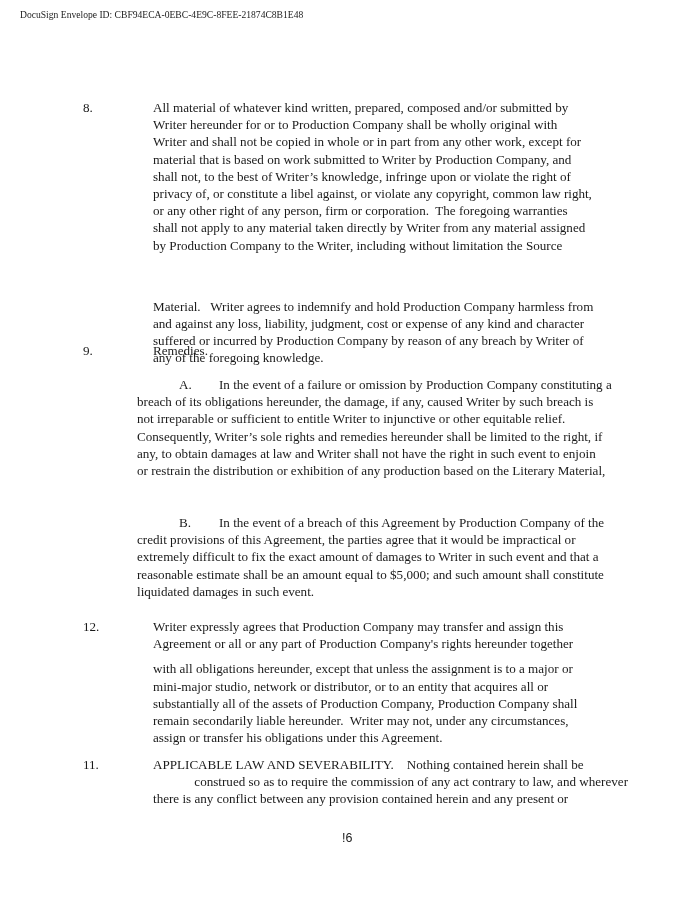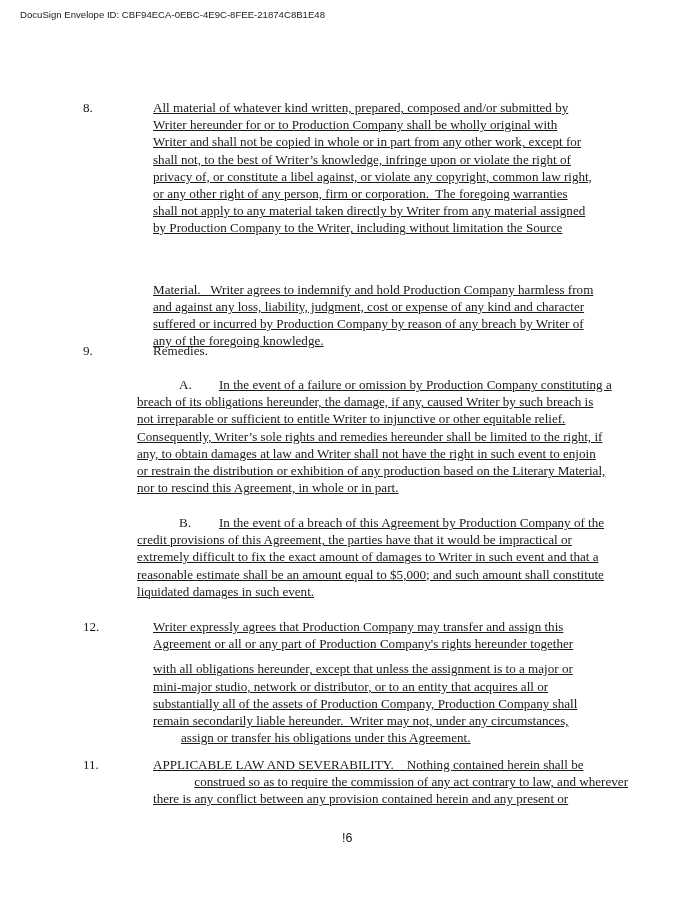--- a/index.html
+++ b/index.html
@@ -1,38 +1,39 @@
 <!DOCTYPE html>
 <html><head>
   <meta charset="utf-8">
   <style>
     html, body { margin: 0; padding: 0; background: #ffffff; }
     body { width: 695px; height: 900px; position: relative; overflow: hidden; color: #1a1a1a; }
-    .envelope { position: absolute; left: 20px; top: 9px; font-family: Liberation Sans, sans-serif; font-size: 9.6px; color: #222; }
+    .envelope { position: absolute; left: 20px; top: 9px; font-family: Liberation Serif, serif; font-size: 9.6px; color: #222; }
     .doc { position: absolute; left: 0; top: 0; width: 695px; font-family: "Liberation Serif", serif; font-size: 13.1px; line-height: 17.2px; }
     .num { position: absolute; left: 83px; }
     .body { position: absolute; left: 153px; width: 475px; }
-    .line { display: block; white-space: nowrap; text-decoration: underline; }
+    .line { display: block; white-space: nowrap; }
     .sub { position: absolute; left: 137px; width: 510px; }
     .sublabel { display: inline-block; width: 40px; margin-left: 42px; }
     .pagenum { position: absolute; left: 342px; top: 830px; font-family: "Liberation Sans", sans-serif; font-size: 12.5px; }
   </style>
 </head>
 <body>
 
 <div class="envelope">DocuSign Envelope ID: CBF94ECA-0EBC-4E9C-8FEE-21874C8B1E48</div>
 
 <div class="doc">
 
   <div>
     <span class="num" style="top:99px">8.</span>
     <div class="body" style="top:99px">
       <span class="line" style="white-space: pre;">All material of whatever kind written, prepared, composed and/or submitted by</span>
       <span class="line" style="white-space: pre;">Writer hereunder for or to Production Company shall be wholly original with</span>
       <span class="line" style="white-space: pre;">Writer and shall not be copied in whole or in part from any other work, except for</span>
+      <span class="line" style="white-space: pre;">material that is based on work submitted to Writer by Production Company, and</span>
       <span class="line" style="white-space: pre;">shall not, to the best of Writer’s knowledge, infringe upon or violate the right of</span>
       <span class="line" style="white-space: pre;">privacy of, or constitute a libel against, or violate any copyright, common law right,</span>
       <span class="line" style="white-space: pre;">or any other right of any person, firm or corporation.  The foregoing warranties</span>
       <span class="line" style="white-space: pre;">shall not apply to any material taken directly by Writer from any material assigned</span>
       <span class="line" style="white-space: pre;">by Production Company to the Writer, including without limitation the Source</span>
       <span class="line" style="white-space: pre; margin-top: 44px;">Material.   Writer agrees to indemnify and hold Production Company harmless from</span>
       <span class="line" style="white-space: pre;">and against any loss, liability, judgment, cost or expense of any kind and character</span>
       <span class="line" style="white-space: pre;">suffered or incurred by Production Company by reason of any breach by Writer of</span>
       <span class="line" style="white-space: pre;">any of the foregoing knowledge.</span>
     </div>
@@ -42,42 +43,41 @@
     <span class="num" style="top:342px">9.</span>
     <span class="body" style="top:342px">Remedies.</span>
 
     <div class="sub" style="top:376px">
       <span class="line" style="white-space: pre;"><span class="sublabel">A.</span><span>In the event of a failure or omission by Production Company constituting a</span></span>
       <span class="line" style="white-space: pre;">breach of its obligations hereunder, the damage, if any, caused Writer by such breach is</span>
       <span class="line" style="white-space: pre;">not irreparable or sufficient to entitle Writer to injunctive or other equitable relief.</span>
       <span class="line" style="white-space: pre;">Consequently, Writer’s sole rights and remedies hereunder shall be limited to the right, if</span>
       <span class="line" style="white-space: pre;">any, to obtain damages at law and Writer shall not have the right in such event to enjoin</span>
       <span class="line" style="white-space: pre;">or restrain the distribution or exhibition of any production based on the Literary Material,</span>
-      <span class="line" style="white-space: pre;">nor to rescind this Agreement, in whole or in part.</span>
     </div>
 
     <div class="sub" style="top:514px">
       <span class="line" style="white-space: pre;"><span class="sublabel">B.</span><span>In the event of a breach of this Agreement by Production Company of the</span></span>
-      <span class="line" style="white-space: pre;">credit provisions of this Agreement, the parties have that it would be impractical or</span>
+      <span class="line" style="white-space: pre;">credit provisions of this Agreement, the parties agree that it would be impractical or</span>
       <span class="line" style="white-space: pre;">extremely difficult to fix the exact amount of damages to Writer in such event and that a</span>
       <span class="line" style="white-space: pre;">reasonable estimate shall be an amount equal to $5,000; and such amount shall constitute</span>
       <span class="line" style="white-space: pre;">liquidated damages in such event.</span>
     </div>
   </div>
 
   <div>
     <span class="num" style="top:618px">12.</span>
     <div class="body" style="top:618px">
       <span class="line" style="white-space: pre;">Writer expressly agrees that Production Company may transfer and assign this</span>
       <span class="line" style="white-space: pre;">Agreement or all or any part of Production Company's rights hereunder together</span>
       <span class="line" style="white-space: pre; margin-top: 8px;">with all obligations hereunder, except that unless the assignment is to a major or</span>
       <span class="line" style="white-space: pre;">mini-major studio, network or distributor, or to an entity that acquires all or</span>
       <span class="line" style="white-space: pre;">substantially all of the assets of Production Company, Production Company shall</span>
       <span class="line" style="white-space: pre;">remain secondarily liable hereunder.  Writer may not, under any circumstances,</span>
-      <span class="line" style="white-space: pre; margin-left: 28px;">assign or transfer his obligations under this Agreement.</span>
+      <span class="line" style="white-space: pre;">assign or transfer his obligations under this Agreement.</span>
     </div>
   </div>
 
   <div>
     <span class="num" style="top:756px">11.</span>
     <div class="body" style="top:756px">
       <span class="line" style="white-space: pre;">APPLICABLE LAW AND SEVERABILITY.    Nothing contained herein shall be</span>
       <span class="line" style="white-space: pre; text-align: right;">construed so as to require the commission of any act contrary to law, and wherever</span>
       <span class="line" style="white-space: pre;">there is any conflict between any provision contained herein and any present or</span>
     </div>

